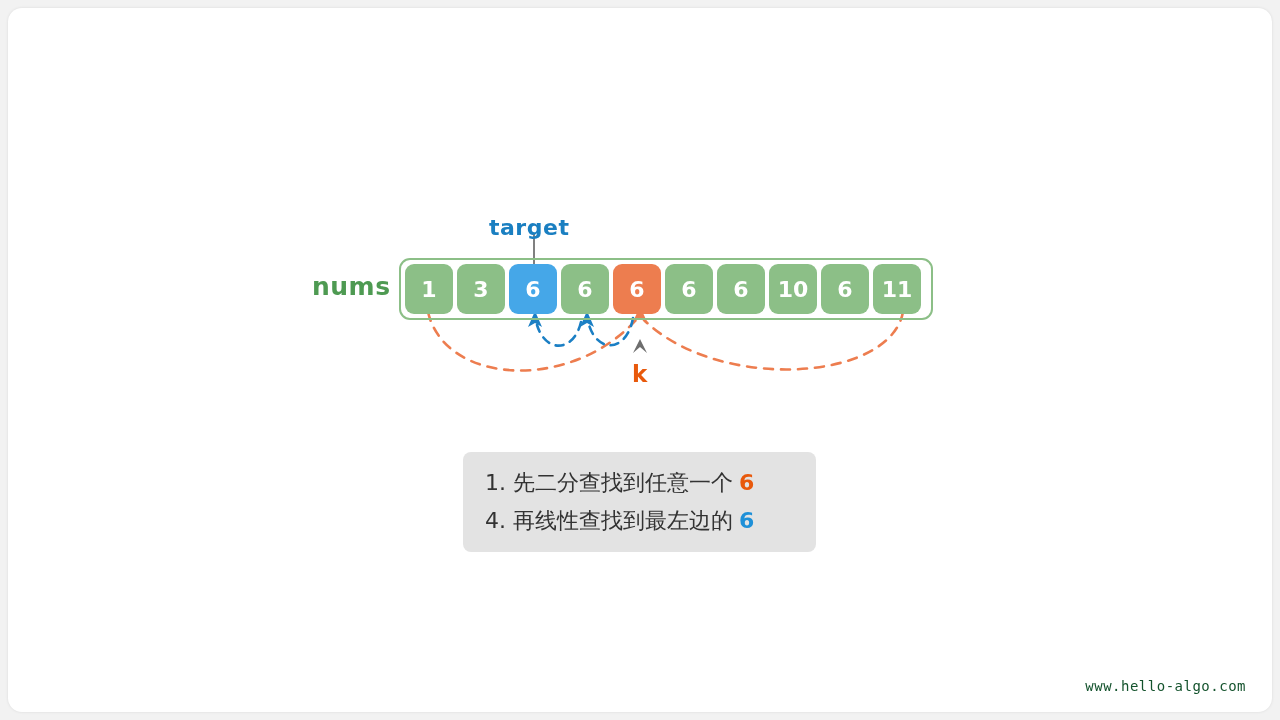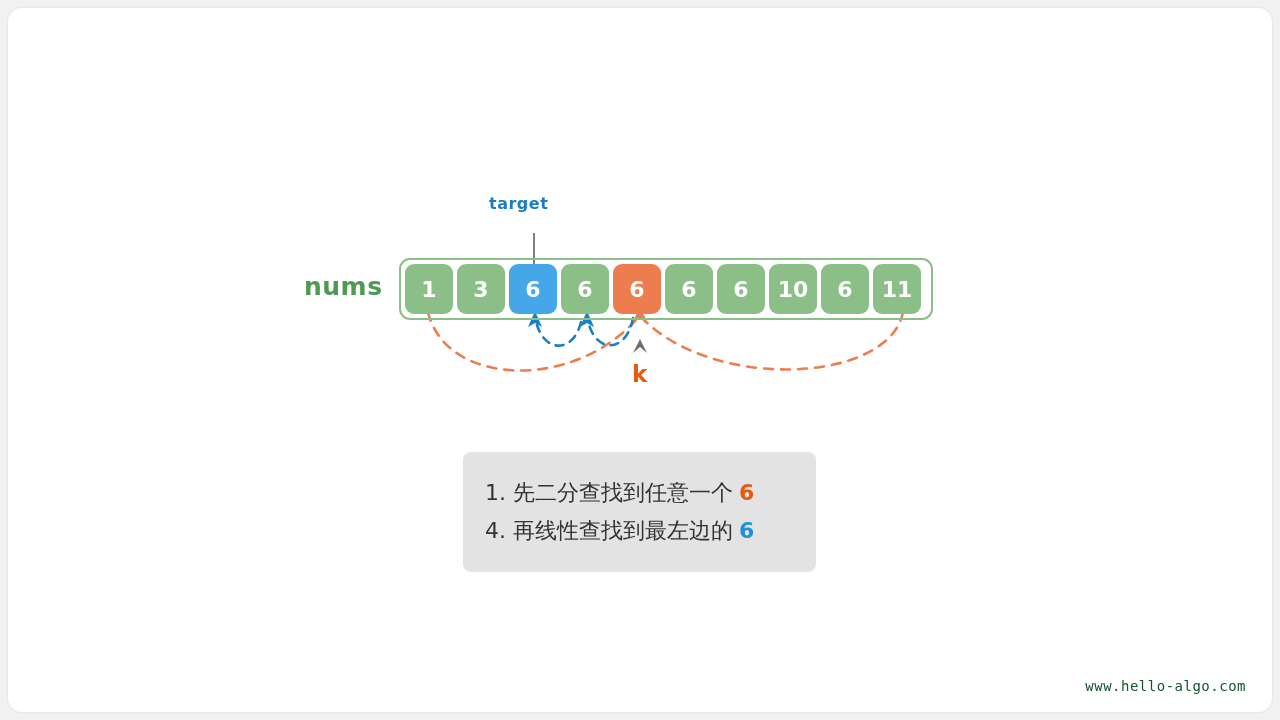--- a/index.html
+++ b/index.html
@@ -43,30 +43,30 @@
   }
 
   
   .lbl {
     position: absolute;
     font-weight: bold;
     white-space: nowrap;
     line-height: 1;
   }
   #nums-label {
-    left: 304px;
+    left: 312px;
     top: 274px;
     font-size: 25px;
     color: #4E9A52;
     letter-spacing: 0.5px;
   }
   #target-label {
     left: 489px;
-    top: 196px;
-    font-size: 16px;
+    top: 217px;
+    font-size: 22px;
     color: #1A7FC1;
     letter-spacing: 0.5px;
   }
   #k-label {
     left: 632px;
     top: 363px;
     font-size: 23px;
     color: #E8590C;
   }
 
@@ -104,21 +104,21 @@
   }
   .cell.blue   { background: #45A7E8; }
   .cell.orange { background: #ED7D4F; }
 
   
   #note-box {
     position: absolute;
     left: 463px;
     top: 452px;
     width: 353px;
-    height: 120px;
+    height: 100px;
     background: #E3E3E3;
     border-radius: 8px;
     display: flex;
     flex-direction: column;
     justify-content: center;
     padding-left: 22px;
     box-sizing: border-box;
   }
   .note-line {
     font-size: 22px;

